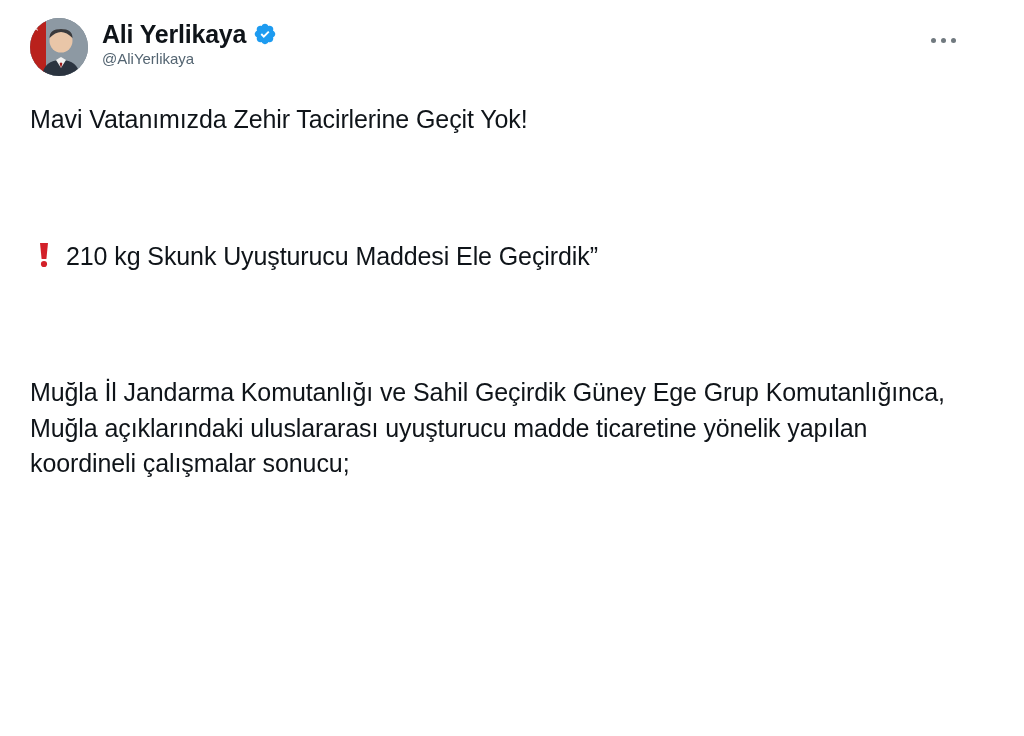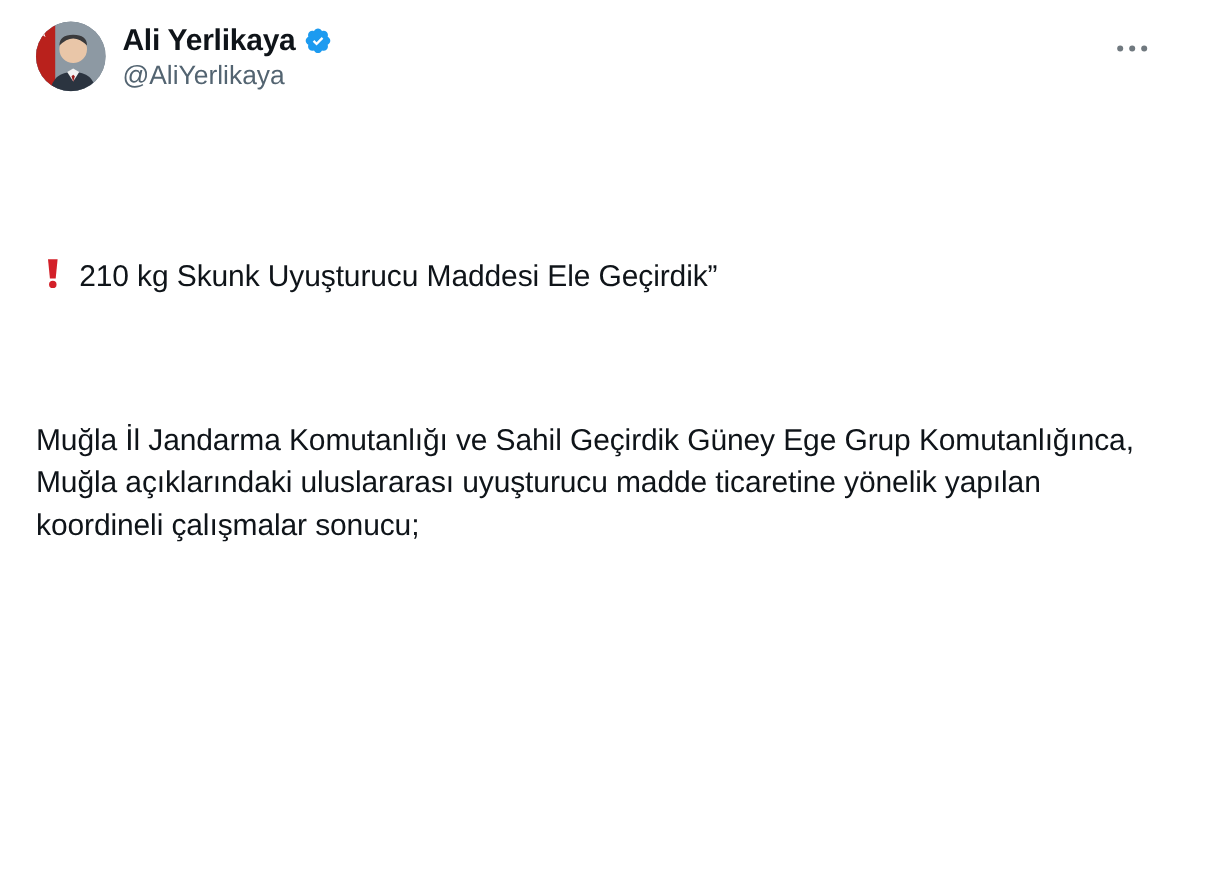--- a/index.html
+++ b/index.html
@@ -61,21 +61,21 @@
     letter-spacing: -0.2px;
     line-height: 1.12;
   }
   .verified-badge {
     width: 24px;
     height: 24px;
     flex: 0 0 24px;
     display: inline-block;
   }
   .handle {
-    font-size: 22px;
+    font-size: 15px;
     color: #536471;
     line-height: 1.2;
     margin-top: 2px;
   }
 
   .more-btn {
     position: absolute;
     right: 2px;
     top: 8px;
     width: 38px;
@@ -110,21 +110,21 @@
   .line { display: block; }
 
   .emoji {
     display: inline-block;
     width: 26px;
     vertical-align: -3px;
     margin-right: 4px;
   }
   .emoji svg { display: block; }
 
-  .indent { padding-left: 6px; margin-top: 40px; }
+  .indent { padding-left: 6px; }
 </style>
 </head>
 <body>
 
 <div class="tweet">
 
   <div class="tweet-header">
 
     <div class="avatar">
       <svg width="58" height="58" viewBox="0 0 58 58" aria-hidden="true">
@@ -154,20 +154,21 @@
 
     <div class="more-btn">
       <i></i>
       <i></i>
       <i></i>
     </div>
   </div>
 
   <div class="tweet-body">
 
+    <p class="para">Mavi Vatanımızda Zehir Tacirlerine Geçit Yok!</p>
 
     <p class="para">
       <span class="line indent"><span class="emoji"><svg width="16" height="26" viewBox="0 0 16 26" aria-hidden="true">
               <path d="M4 1 h8 l-1.6 16 h-4.8z" fill="#d32029"></path>
               <circle cx="8" cy="22" r="3.1" fill="#d32029"></circle>
             </svg></span><span>210 kg Skunk Uyuşturucu Maddesi Ele Geçirdik”</span></span>
     </p>
 
     <p class="para">Muğla İl Jandarma Komutanlığı ve Sahil Geçirdik Güney Ege Grup Komutanlığınca, Muğla açıklarındaki uluslararası uyuşturucu madde ticaretine yönelik yapılan koordineli çalışmalar sonucu;</p>
 

